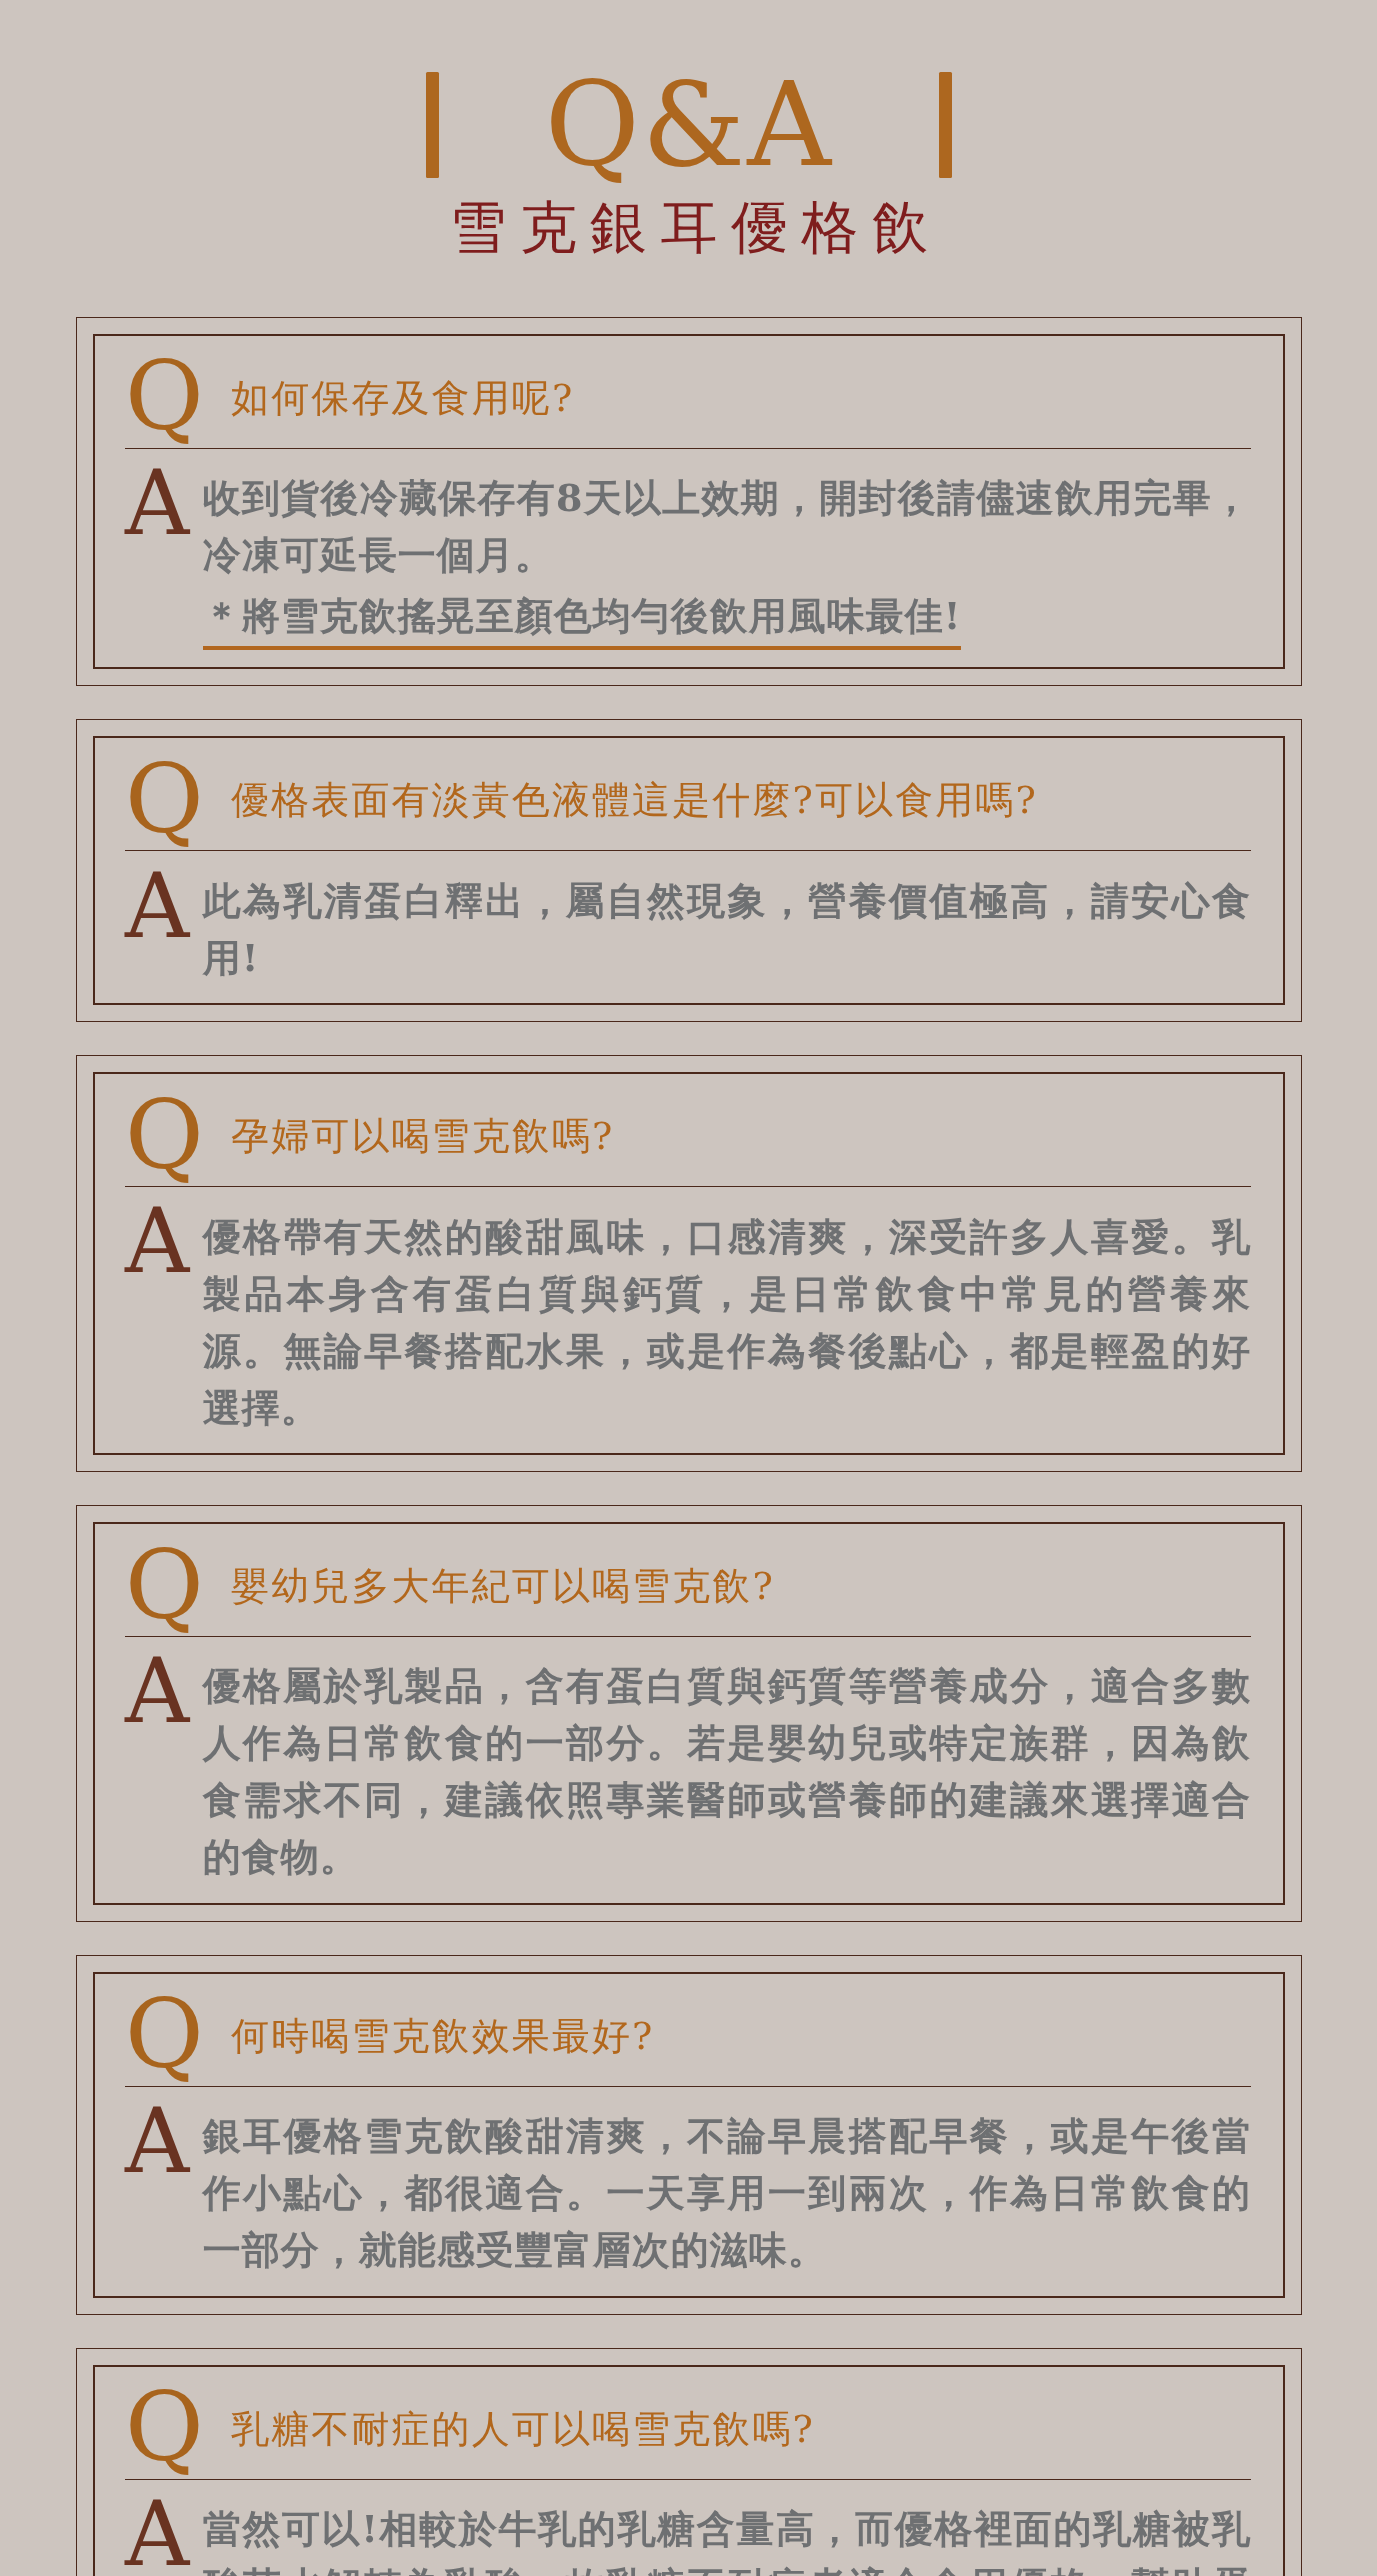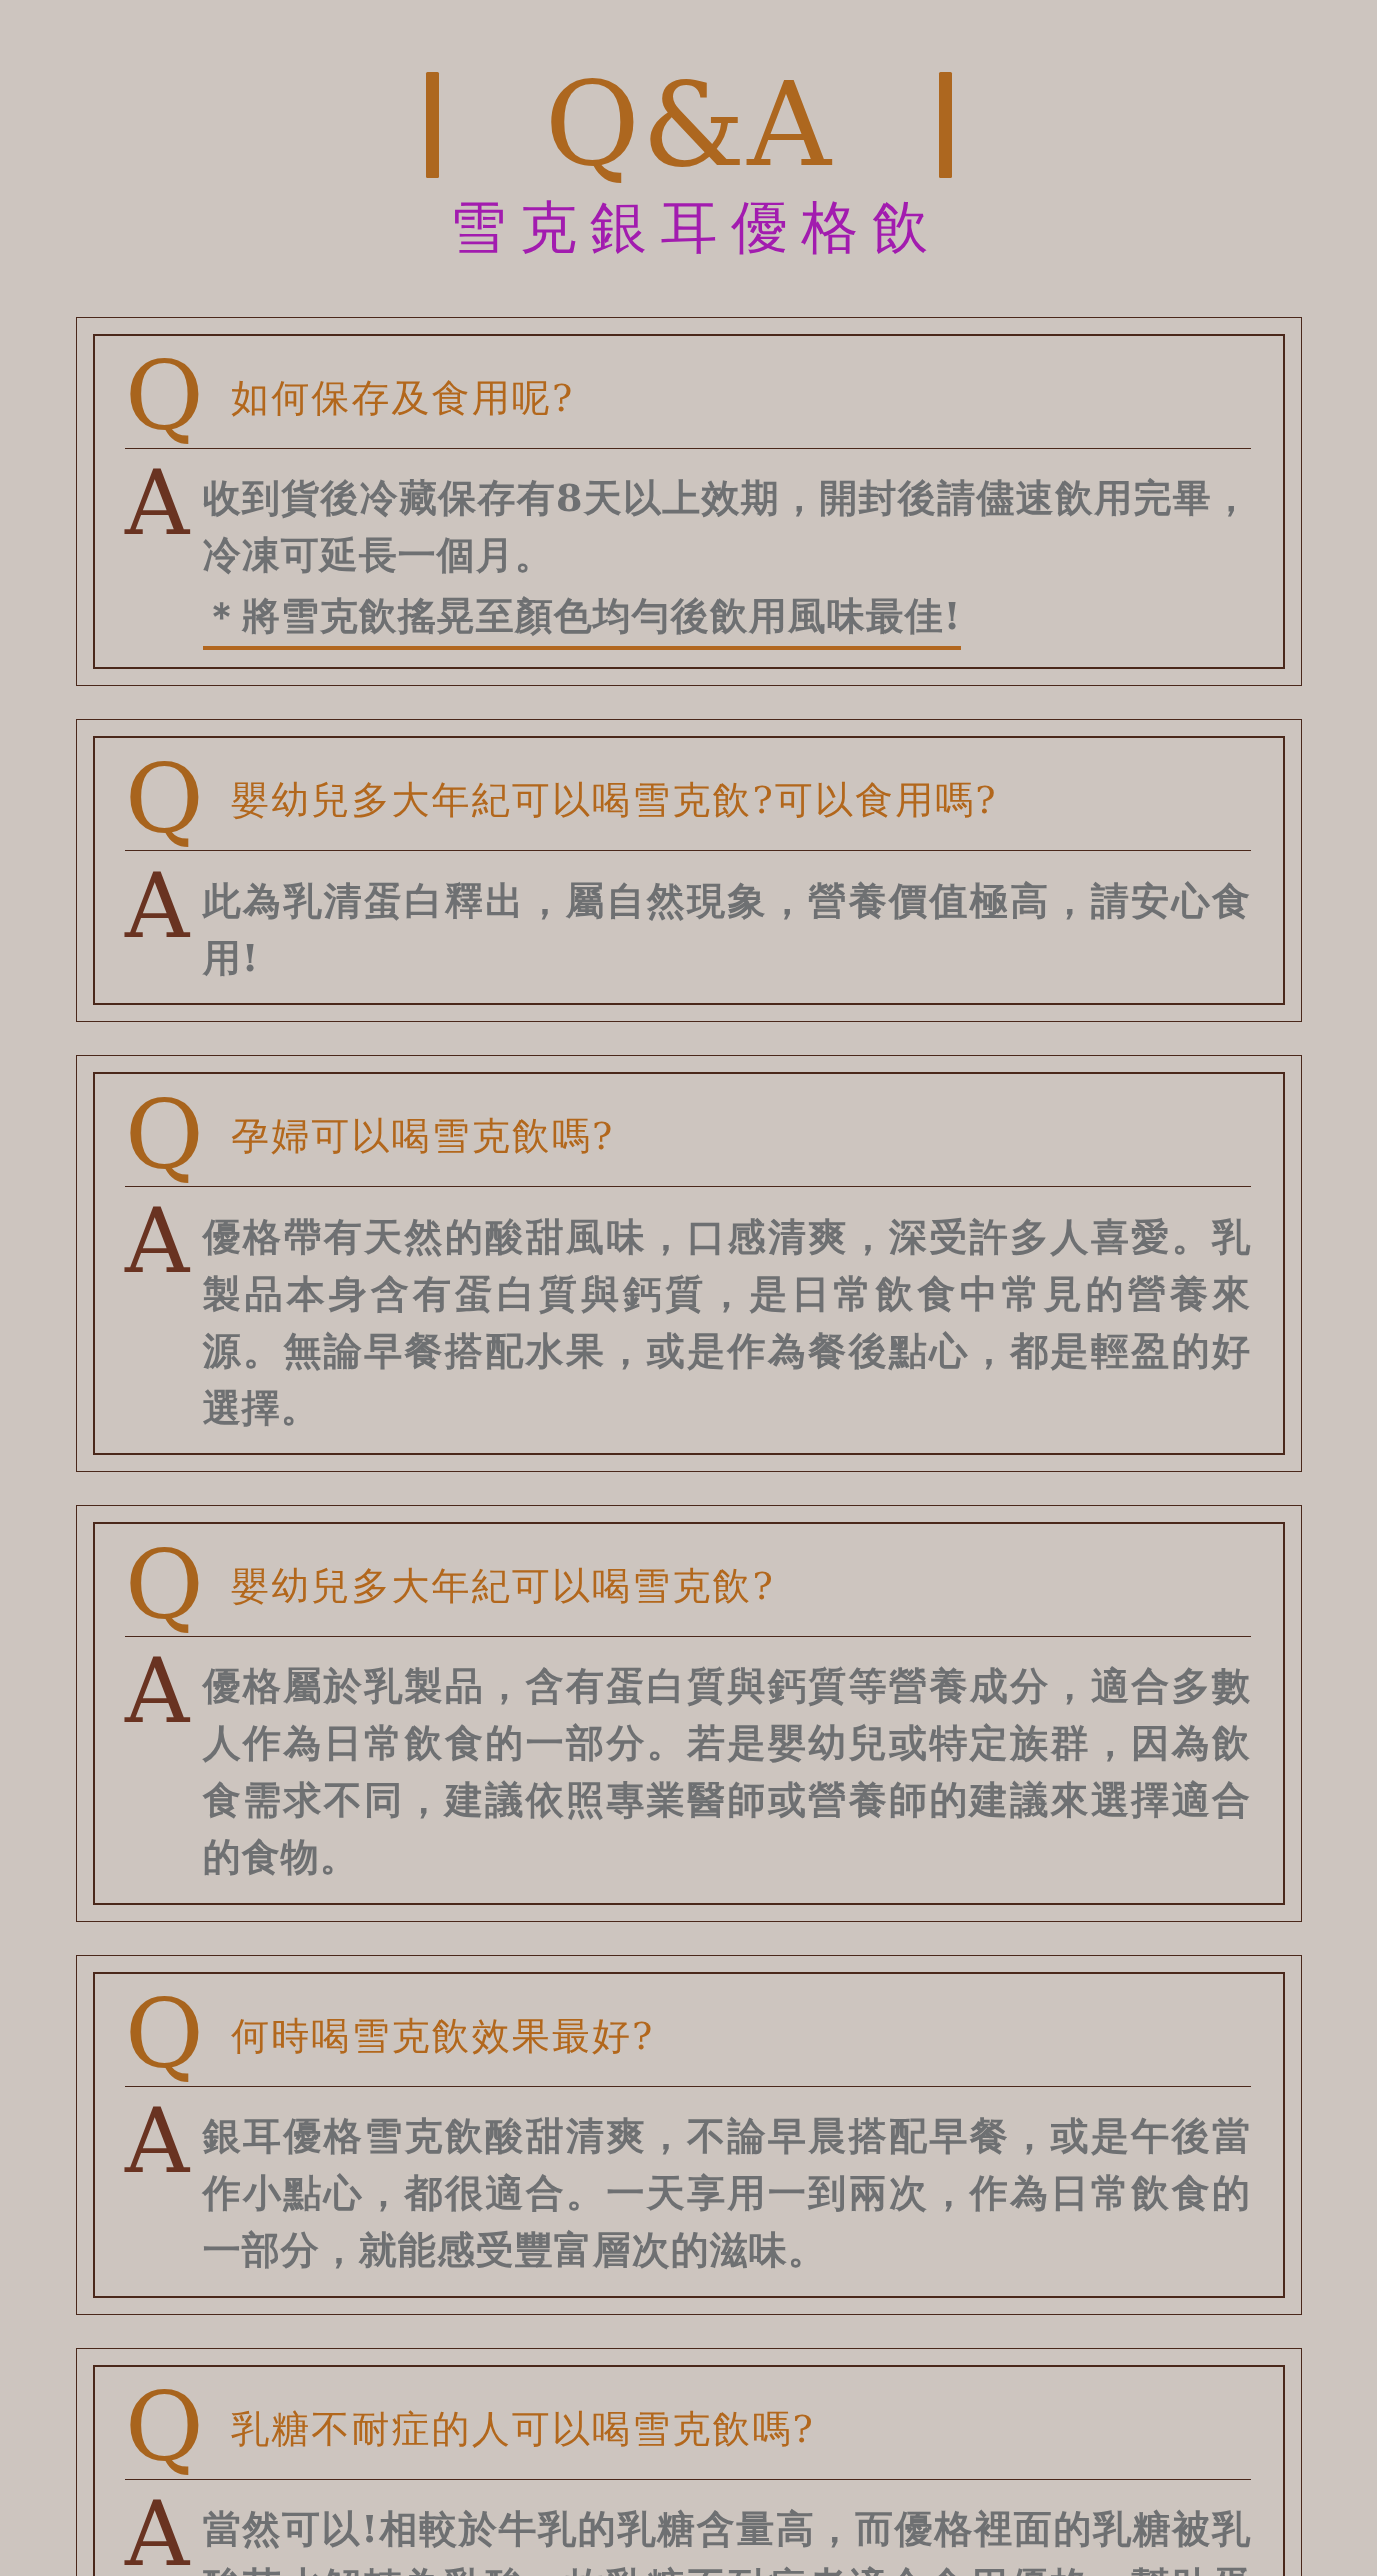--- a/index.html
+++ b/index.html
@@ -35,21 +35,21 @@
   .qa-word {
     font-size: 116px;
     line-height: 0.92;
     color: #ad671f;
     letter-spacing: 2.1px;
   }
   .subtitle {
     margin-top: 17.5px;
     font-size: 57px;
     line-height: 1.1;
-    color: #a21caf;
+    color: #7f1d1d;
     letter-spacing: 13.4px;
     padding-left: 13.4px; 
   }
   
   .boxes {
     padding-bottom: 62px;
   }
   .qa-box {
     width: 1226px;
     box-sizing: border-box;
@@ -157,21 +157,21 @@
             <span class="a-note">＊將雪克飲搖晃至顏色均勻後飲用風味最佳!</span>
           </div>
         </div>
       </div>
     </section>
 
     <section class="qa-box">
       <div class="qa-inner">
         <div class="q-row">
           <span class="q-letter">Q</span>
-          <span class="q-text">嬰幼兒多大年紀可以喝雪克飲?可以食用嗎?</span>
+          <span class="q-text">優格表面有淡黃色液體這是什麼?可以食用嗎?</span>
         </div>
         <div class="divider"></div>
         <div class="a-row">
           <span class="a-letter">A</span>
           <div class="a-body">
             <span class="a-text">此為乳清蛋白釋出，屬自然現象，營養價值極高，請安心食用!</span>
 
           </div>
         </div>
       </div>

